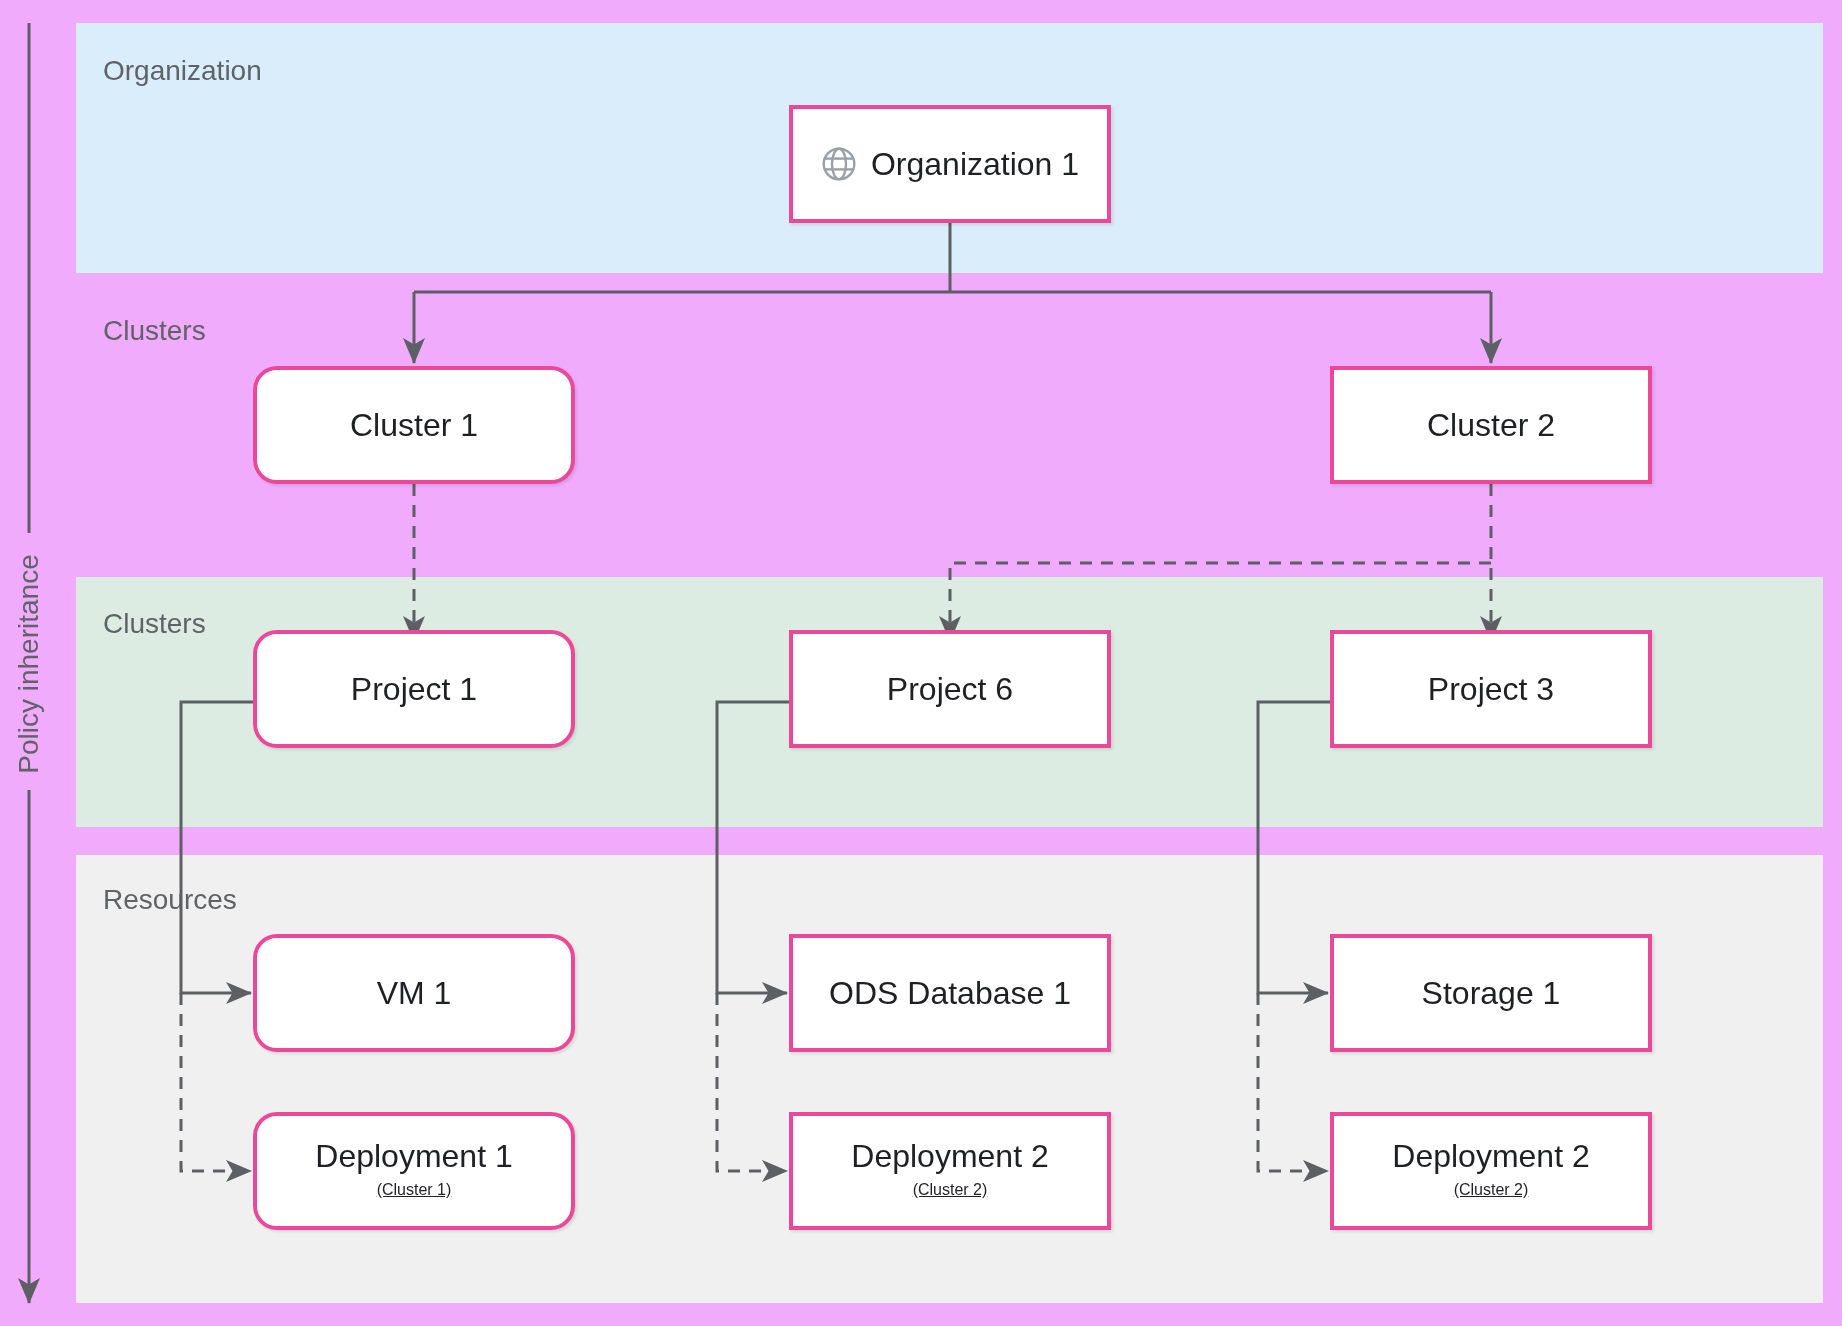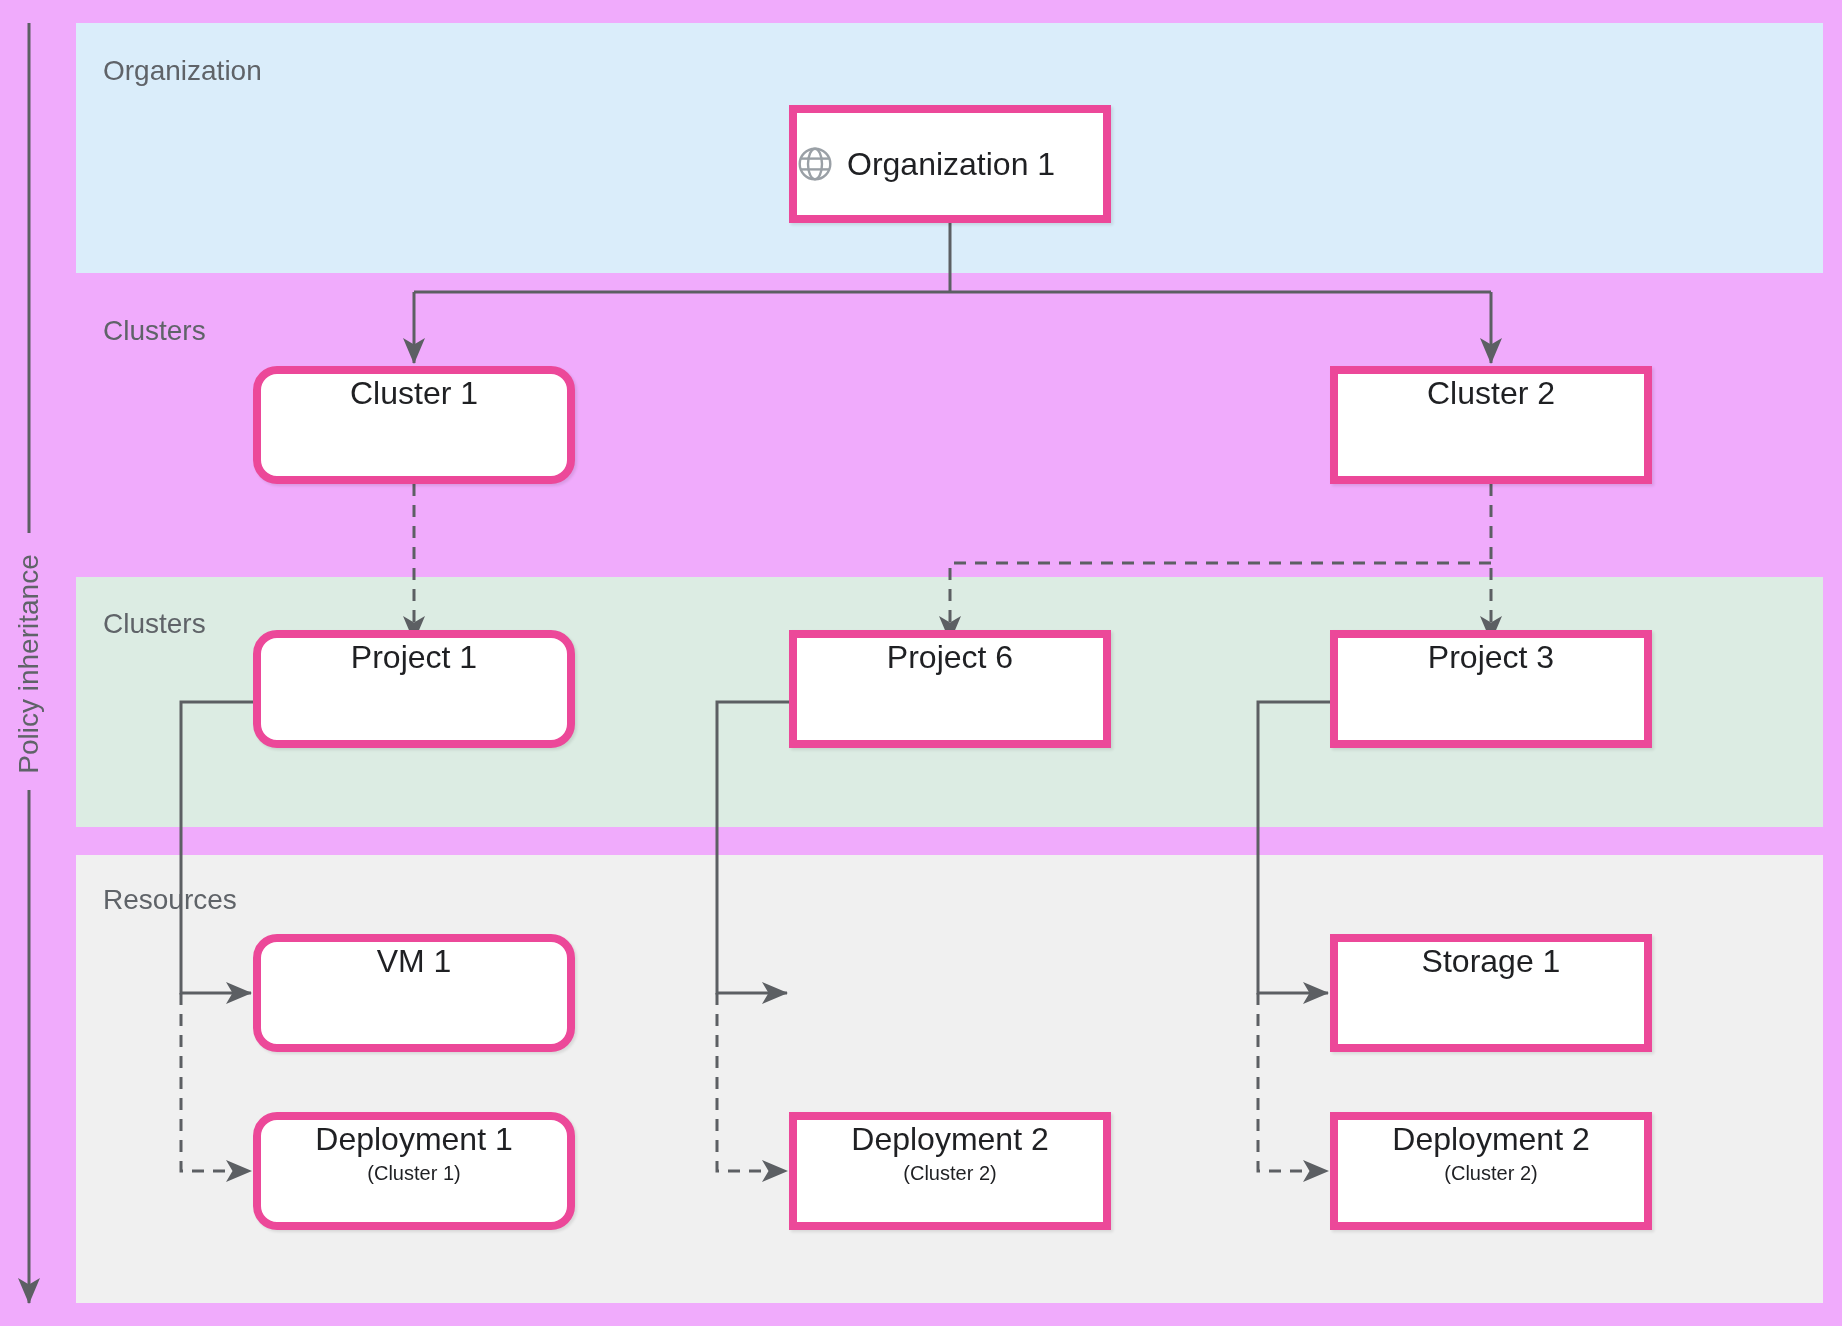--- a/index.html
+++ b/index.html
@@ -36,49 +36,51 @@
     pointer-events: none;
   }
   .edge { stroke: #5c5f63; stroke-width: 3; fill: none; }
   .edge.dashed { stroke-dasharray: 12 9; }
 
   .node {
     position: absolute;
     width: 322px;
     height: 118px;
     background: #ffffff;
-    border: 8px solid #ec4899;
+    border: 4px solid #ec4899;
     box-shadow: 2px 2px 3px rgba(0,0,0,0.10);
     box-sizing: border-box;
     display: flex;
     flex-direction: column;
     align-items: center;
+    justify-content: center;
     text-align: center;
   }
   .node.icon-node { flex-direction: row; gap: 14px; }
   .c1 { left: 253px; border-radius: 24px; }
   .c2 { left: 789px; }
   .c3 { left: 1330px; }
   .r-org      { top: 105px; }
   .r-cluster  { top: 366px; }
   .r-project  { top: 614px; margin-top: 16px; }
   .r-resource { top: 934px; }
   .r-deploy   { top: 1112px; }
 
   .node-label {
     font-size: 32px;
     line-height: 38px;
     color: #1f2023;
     white-space: nowrap;
   }
   .node-sublabel {
-    font-size: 20px;
+    font-size: 16px;
     line-height: 30px;
     color: #1f2023;
     white-space: nowrap;
+    text-decoration: underline;
   }
   .globe { width: 36px; height: 36px; display: inline-flex; flex: 0 0 auto; }
 
   .sidebar-label {
     position: absolute;
     left: 29px;
     top: 664px;
     transform: translate(-50%, -50%) rotate(-90deg);
     font-size: 28px;
     color: #5f6368;
@@ -154,20 +156,23 @@
   <div class="node c2 r-project">
     <div class="node-label">Project 6</div>
   </div>
   <div class="node c3 r-project">
     <div class="node-label">Project 3</div>
   </div>
 
   <div class="node c1 r-resource">
     <div class="node-label">VM 1</div>
   </div>
+  <div class="node c2 r-resource">
+    <div class="node-label">ODS Database 1</div>
+  </div>
   <div class="node c3 r-resource">
     <div class="node-label">Storage 1</div>
   </div>
 
   <div class="node c1 r-deploy">
     <div class="node-label">Deployment 1</div>
     <div class="node-sublabel">(Cluster 1)</div>
   </div>
   <div class="node c2 r-deploy">
     <div class="node-label">Deployment 2</div>

